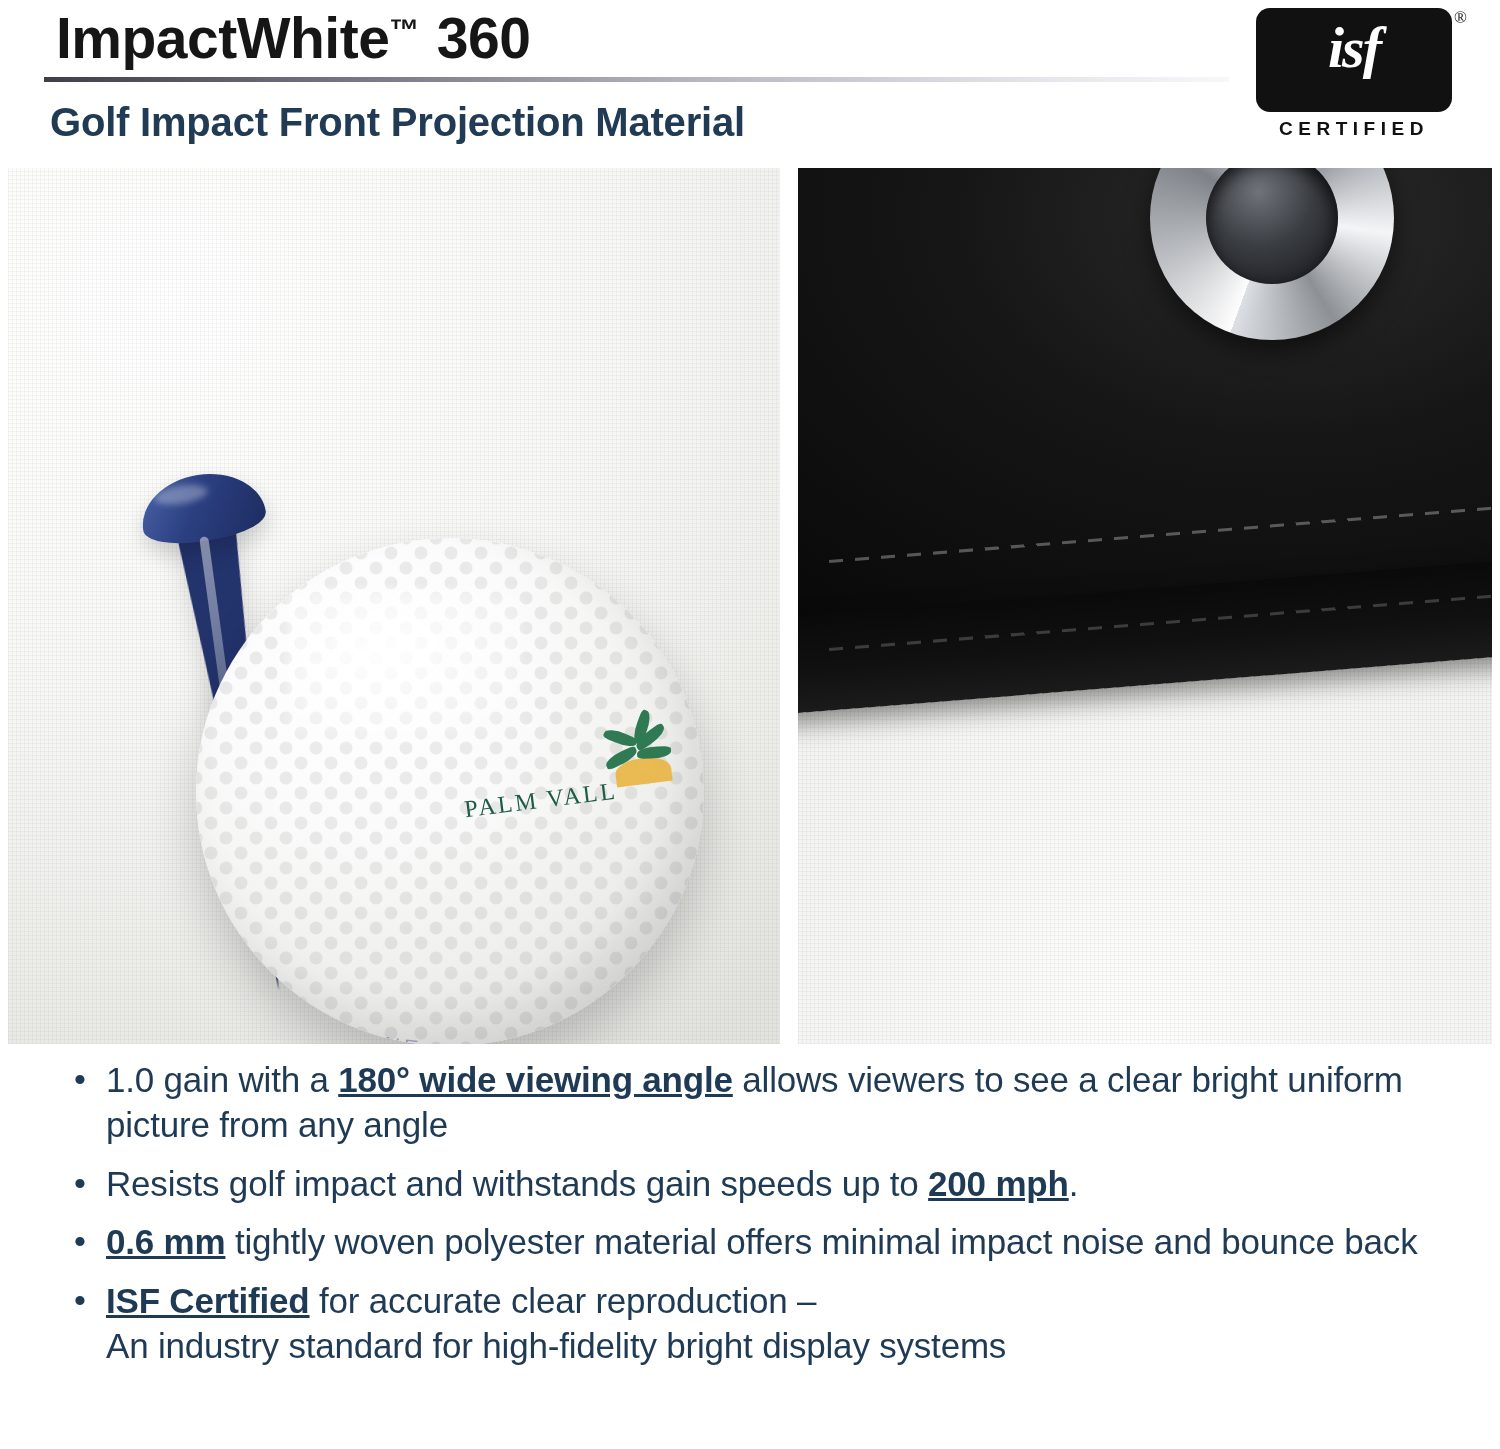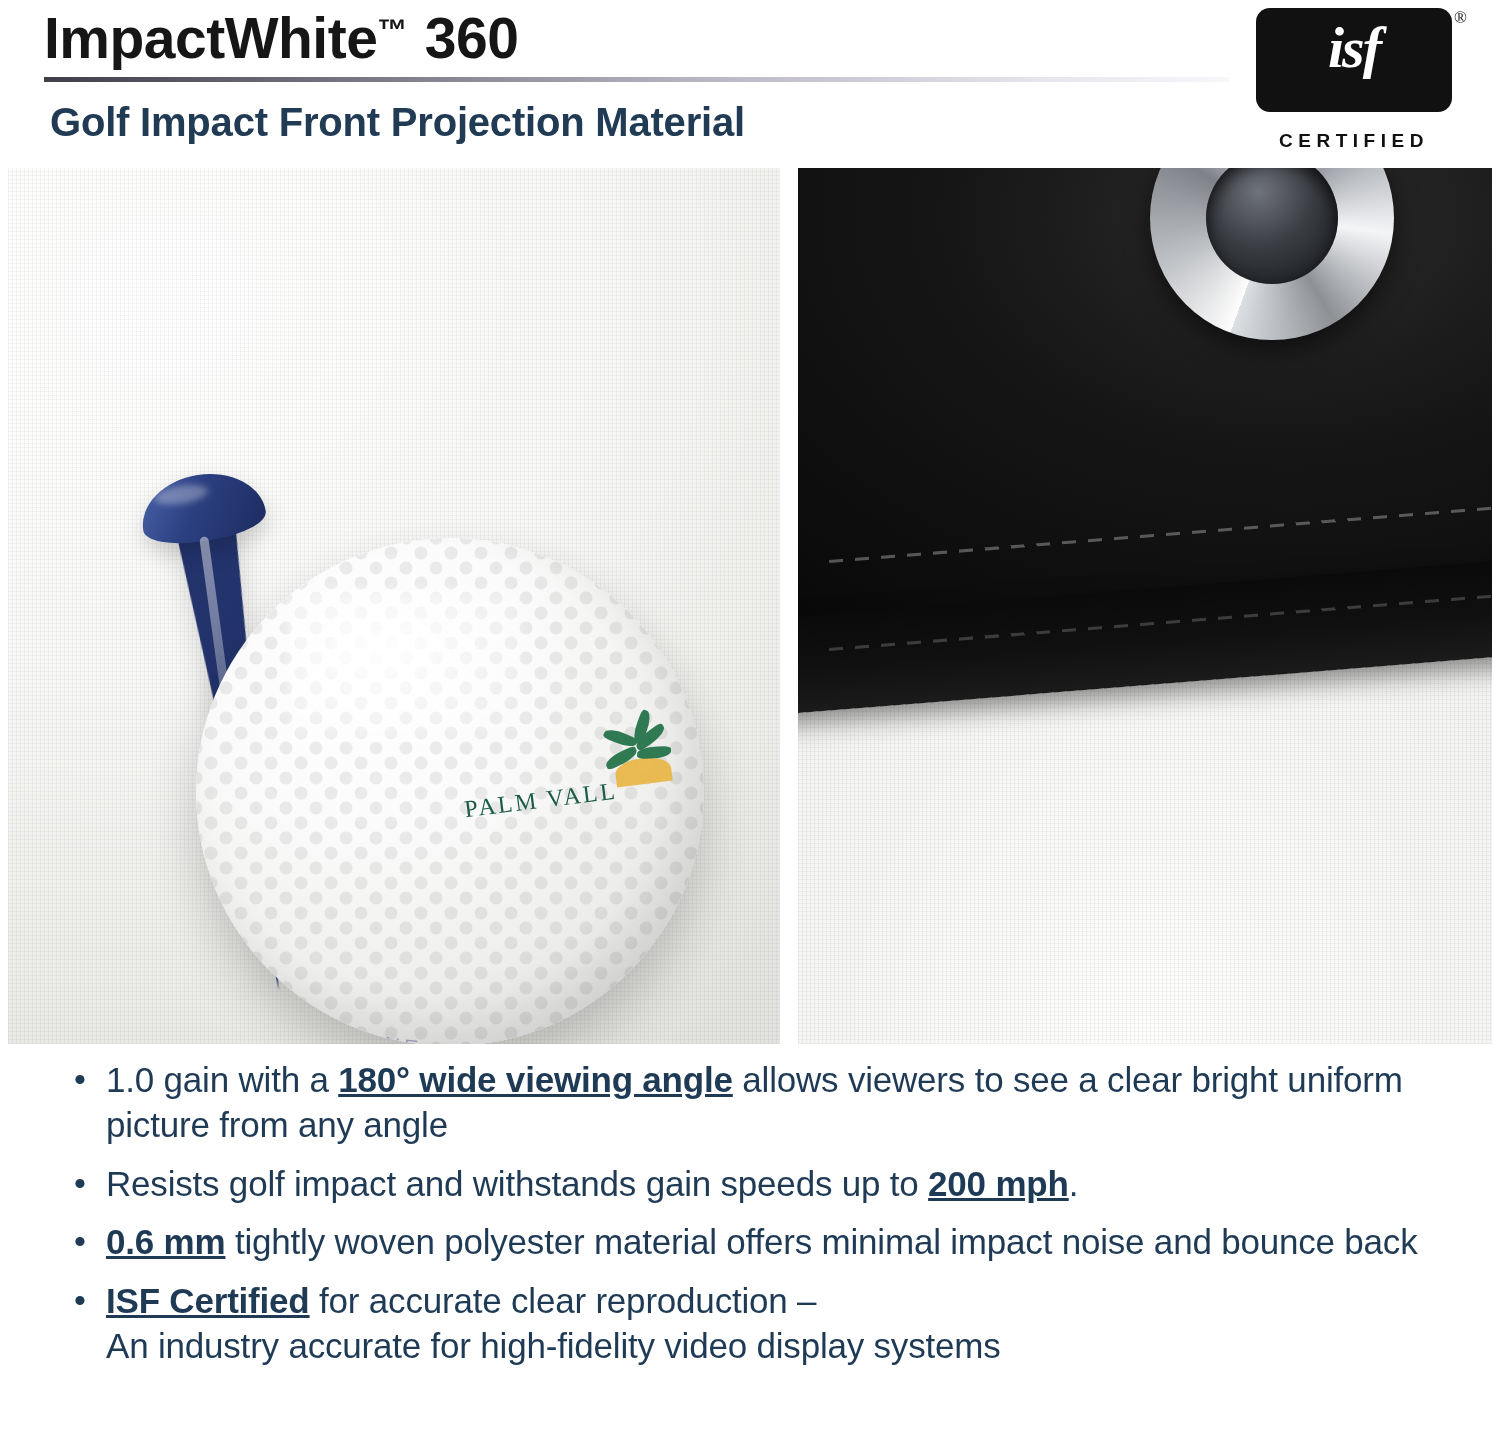--- a/index.html
+++ b/index.html
@@ -31,20 +31,21 @@
   }
 
   .product-title {
     font-size: 57px;
     font-weight: bold;
     color: #161616;
     letter-spacing: -0.5px;
     line-height: 1.06;
     padding-top: 8px;
     white-space: nowrap;
+    margin-left: 12px;
   }
 
   .product-title .tm {
     font-size: 30px;
     vertical-align: 18px;
     font-weight: bold;
   }
 
   .product-title .model {
     margin-left: 18px;
@@ -112,21 +113,21 @@
     left: 198px;
     top: 0px;
     font-size: 17px;
     color: #1a1a1a;
     font-family: "Liberation Serif", serif;
   }
 
   .isf-certified {
     position: absolute;
     left: 0;
-    top: 122px;
+    top: 110px;
     width: 196px;
     text-align: center;
     font-size: 19px;
     font-weight: bold;
     letter-spacing: 5.5px;
     color: #111111;
   }
 
   
   .photo-row {
@@ -459,17 +460,17 @@
     <div class="bullet">
       <div class="dot">•</div>
       <div class="text"><span>Resists golf impact and withstands gain speeds up to </span><b>200 mph</b><span>.</span></div>
     </div>
     <div class="bullet">
       <div class="dot">•</div>
       <div class="text"><b>0.6 mm</b><span> tightly woven polyester material offers minimal impact noise and bounce back</span></div>
     </div>
     <div class="bullet">
       <div class="dot">•</div>
-      <div class="text"><b>ISF Certified</b><span> for accurate clear reproduction –</span><span></span><br><span>An industry accurate for high-fidelity video display systems</span></div>
+      <div class="text"><b>ISF Certified</b><span> for accurate clear reproduction –</span><span></span><br><span>An industry standard for high-fidelity bright display systems</span></div>
     </div>
   </div>
 
 </div>
 
 </body></html>

